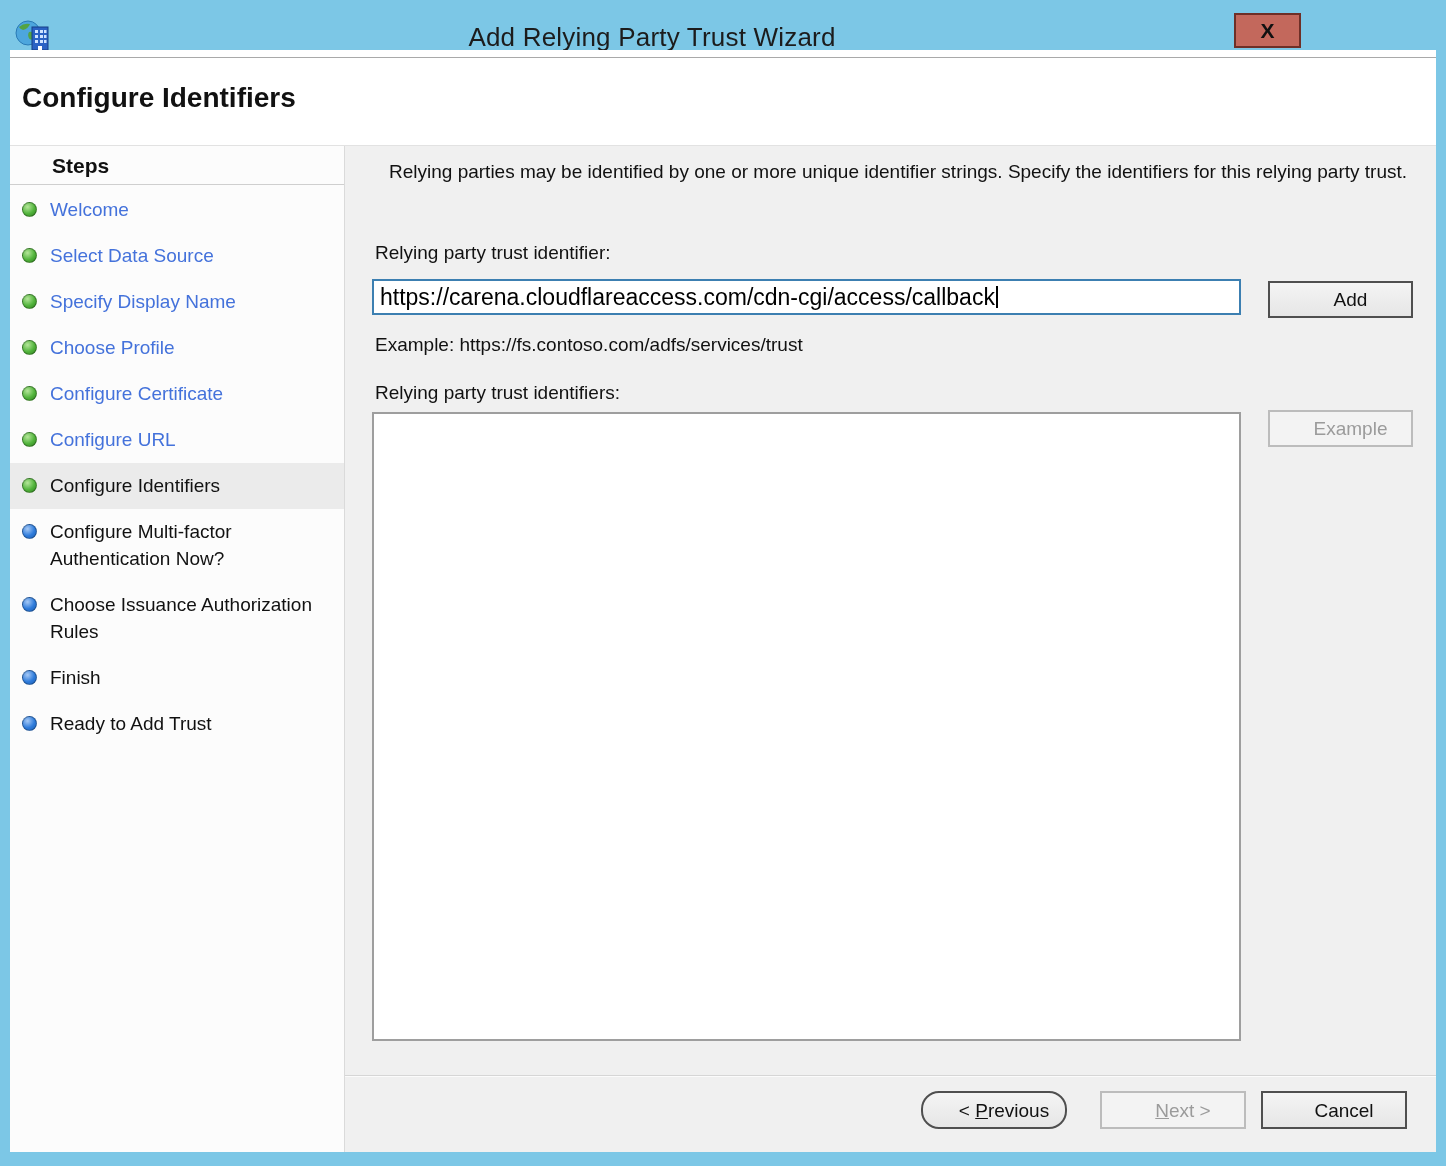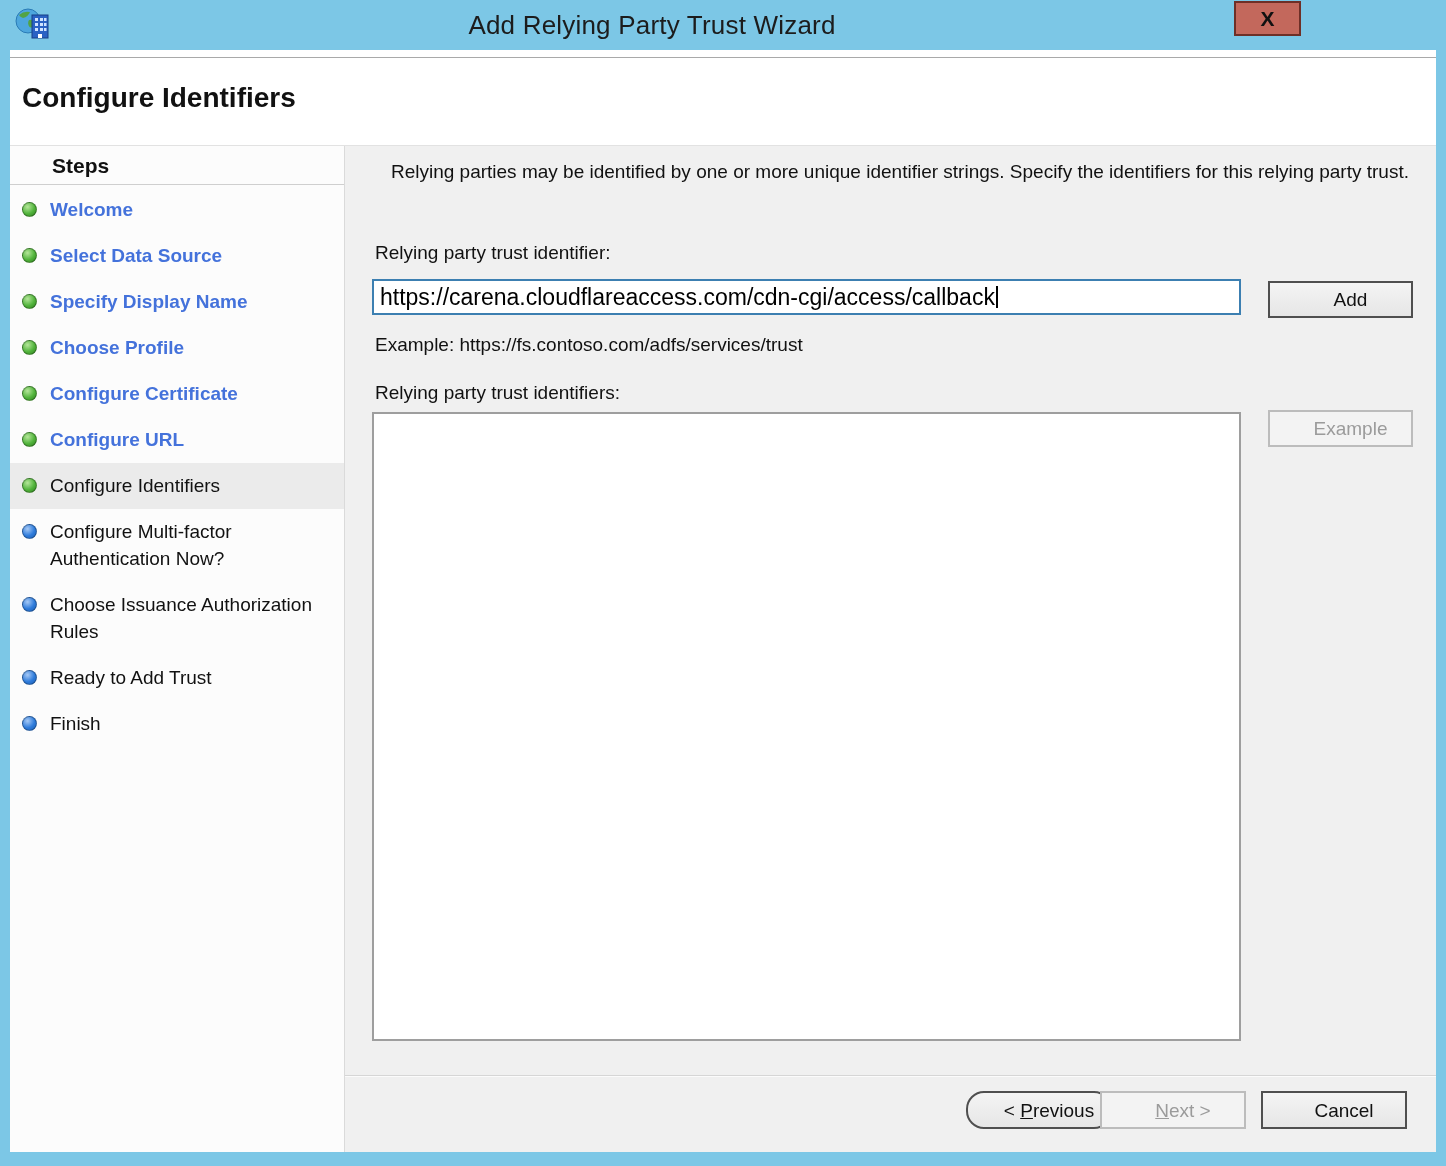--- a/index.html
+++ b/index.html
@@ -5,21 +5,21 @@
   :root{
     --titlebar-blue:#7CC7E6; --close-red:#C3685C; --link-blue:#4472DB;
     --step-done-green:#52B43C; --step-pending-blue:#2F7CDB;
     --main-bg:#F0F0F0; --focus-border-blue:#3C7FB1;
   }
   *{box-sizing:border-box; margin:0; padding:0;}
   body{font-family:"Liberation Sans", sans-serif; background:#555; -webkit-font-smoothing:antialiased;}
   .window{position:relative; width:1446px; height:1166px; background:var(--titlebar-blue); overflow:hidden;}
 
   
-  .titlebar{position:absolute; top:0; left:0; width:1304px; height:50px;}
+  .titlebar{position:absolute; top:12px; left:0; width:1304px; height:50px;}
   .titlebar-title{position:absolute; left:0; right:0; top:0; height:50px;
     display:flex; align-items:center; justify-content:center;
     font-size:26px; color:#1c1c1c; letter-spacing:.2px;}
   .app-icon{position:absolute; left:14px; top:6px; width:40px; height:38px;}
   .close-btn{position:absolute; top:1px; right:3px; width:67px; height:35px;
     background:var(--close-red); border:2px solid #6E2F27; color:#111;
     font-family:"Liberation Sans", sans-serif; font-size:21px; font-weight:bold;
     display:flex; align-items:center; justify-content:center; cursor:pointer; line-height:1;}
 
   
@@ -32,31 +32,31 @@
   .body{flex:1; display:flex; min-height:0;}
 
   
   .sidebar{width:335px; background:#FCFCFC; border-right:1px solid #DADADA; display:flex; flex-direction:column;}
   .steps-title{font-size:21px; font-weight:bold; color:#111; padding:8px 0 6px 22px;margin-left:20px;}
   .steps-divider{border:none; border-top:1px solid #CFCFCF; margin:0;}
   .steps-list{padding-top:2px;}
   .step{position:relative; padding:9px 14px 10px 40px; font-size:19px; line-height:27px; color:#111; cursor:default;}
   .step .bullet{position:absolute; left:12px; top:15px; width:15px; height:15px; border-radius:50%;
     border:1px solid rgba(0,0,0,.28);}
-  .step.state-done .step-label{color:var(--link-blue); cursor:pointer;font-weight:bold;}
+  .step.state-done .step-label{color:var(--link-blue); cursor:pointer;}
   .step.state-done .bullet, .step.state-current .bullet{
     background:radial-gradient(circle at 35% 30%, #B5E69A, var(--step-done-green) 55%, #2F7D1E);}
   .step.state-pending .bullet{
     background:radial-gradient(circle at 35% 30%, #A6C9F6, var(--step-pending-blue) 55%, #1B5CB0);}
   .step.state-current{background:#EBEBEB;}
 
   
   .main{flex:1; background:var(--main-bg); display:flex; flex-direction:column; min-width:0;}
   .main-content{position:relative; flex:1;}
-  .para{position:absolute; left:34px; top:12px; width:1030px; font-size:19px; line-height:27px; color:#111;text-align:right;}
+  .para{position:absolute; left:44px; top:12px; width:1030px; font-size:19px; line-height:27px; color:#111;}
   .field-label{position:absolute; left:30px; font-size:19px; color:#111;}
   .lbl-identifier{top:96px;}
   .lbl-example{top:188px;}
   .lbl-identifiers{top:236px;}
   .textbox{position:absolute; left:27px; top:133px; width:869px; height:36px; background:#fff;
     border:2px solid var(--focus-border-blue); display:flex; align-items:center;
     padding:0 6px; font-size:23px; color:#000; white-space:nowrap; overflow:hidden; cursor:text;}
   .caret{display:inline-block; width:2px; height:22px; background:#000; margin-left:1px;}
   .listbox{position:absolute; left:27px; top:266px; width:869px; height:629px;
     background:#fff; border:2px solid #9E9E9E; overflow:auto;}
@@ -67,21 +67,21 @@
     justify-content:center; cursor:pointer; line-height:1;padding-left:20px;}
   .btn.disabled{border-color:#BCBCBC; color:#9B9B9B; background:#F3F3F3; cursor:default;}
   .btn-add{top:135px;}
   .btn-remove{top:264px;}
   .accel{text-decoration:underline;}
 
   
   .footer{position:relative; height:77px; background:var(--main-bg);
     border-top:1px solid #D6D6D6; box-shadow:inset 0 1px 0 #FBFBFB;}
   .footer .btn{position:absolute; top:15px; width:146px; height:38px;}
-  .btn-previous{left:621px;border-radius:18px;}
+  .btn-previous{left:576px;border-radius:18px;}
   .btn-next{left:755px;}
   .btn-cancel{left:916px; width:145px;}
 </style>
 </head>
 <body>
 
 <div class="window">
 
   <div class="titlebar">
     <svg class="app-icon" viewBox="0 0 40 38">
@@ -151,25 +151,25 @@
           <div class="step state-pending">
             <span class="bullet"></span>
             <span class="step-label">Configure Multi-factor Authentication Now?</span>
           </div>
           <div class="step state-pending">
             <span class="bullet"></span>
             <span class="step-label">Choose Issuance Authorization Rules</span>
           </div>
           <div class="step state-pending">
             <span class="bullet"></span>
+            <span class="step-label">Finish</span>
+          </div>
+          <div class="step state-pending">
+            <span class="bullet"></span>
             <span class="step-label">Ready to Add Trust</span>
-          </div>
-          <div class="step state-pending">
-            <span class="bullet"></span>
-            <span class="step-label">Finish</span>
           </div>
         </div>
       </div>
 
       <div class="main">
         <div class="main-content">
           <p class="para">Relying parties may be identified by one or more unique identifier strings. Specify the identifiers for this relying party trust.</p>
 
           <div class="field-label lbl-identifier">Relying party trust identifier:</div>
 

